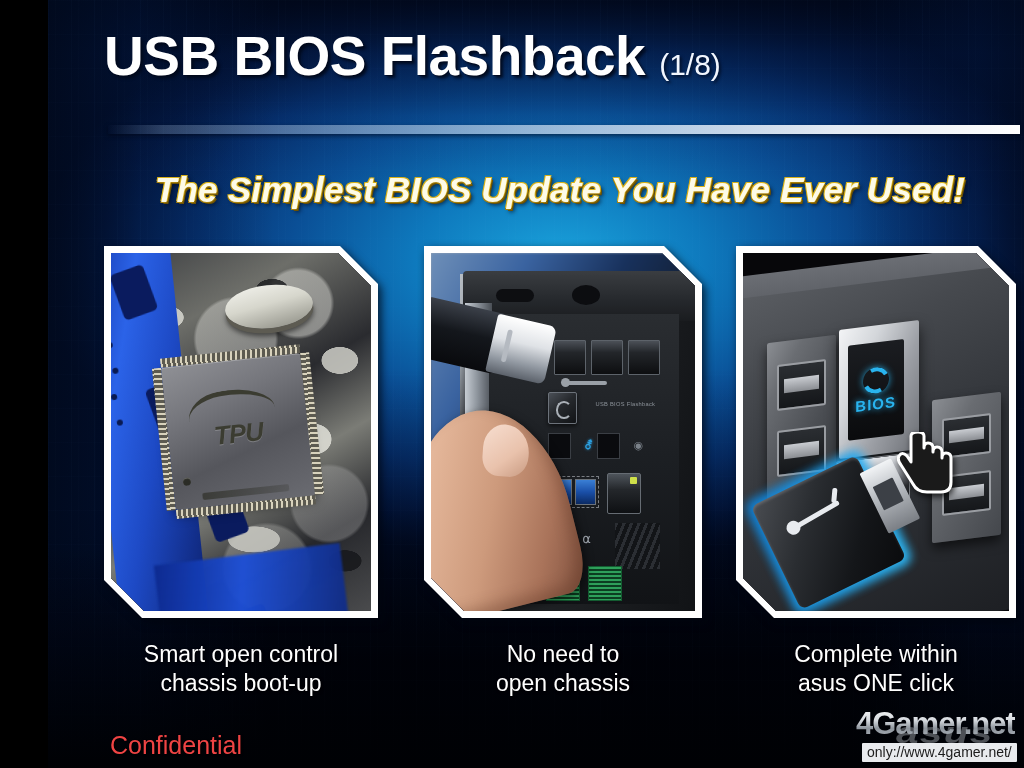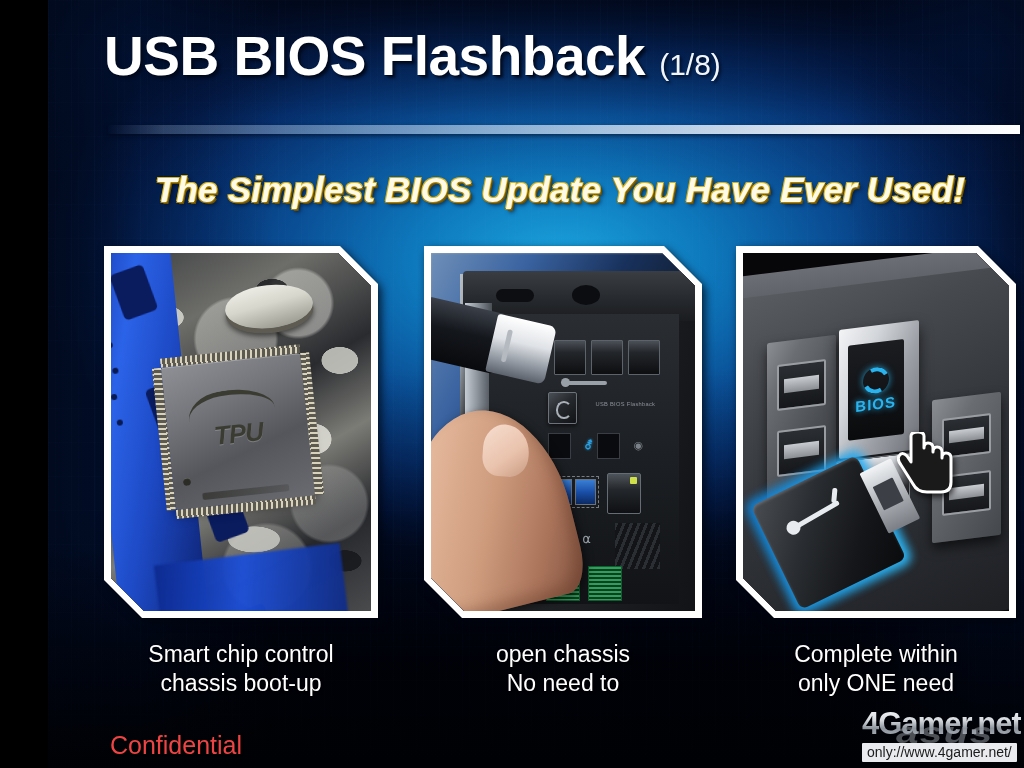--- a/index.html
+++ b/index.html
@@ -155,21 +155,21 @@
   }
   .wm-asus{
     position:absolute; left:42px; top:10px;
     font-size:30px; font-weight:bold; font-style:italic;
     color:rgba(140,145,152,.55);
     letter-spacing:1px;
     transform:scaleX(1.35);
     transform-origin:left center;
   }
   .wm-4gamer{
-    position:absolute; left:8px; top:0;
+    position:absolute; left:2px; top:0;
     font-size:31px; font-weight:bold;
     letter-spacing:-1px;
     background:linear-gradient(to bottom,#ffffff 0%,#d5d9de 40%,#8d949c 62%,#b9bfc6 100%);
     -webkit-background-clip:text; background-clip:text;
     color:transparent;
     -webkit-text-fill-color:transparent;
   }
   .wm-url{
     position:absolute; left:8px; top:37px;
     background:#e9ebee;
@@ -689,30 +689,30 @@
               </g>
             </svg>
           </div>
         </div>
       </div>
     </div>
 
   </div>
 
   <div class="caption cap-1">
-    <div>Smart chip control</div>
+    <div>Smart open control</div>
     <div>chassis boot-up</div>
   </div>
   <div class="caption cap-2">
+    <div>No need to</div>
     <div>open chassis</div>
-    <div>No need to</div>
   </div>
   <div class="caption cap-3">
     <div>Complete within</div>
-    <div>only ONE need</div>
+    <div>asus ONE click</div>
   </div>
 
   <div class="confidential">Confidential</div>
 
   <div class="watermark">
     <div class="wm-asus">asus</div>
     <div class="wm-4gamer">4Gamer.net</div>
     <div class="wm-url">only://www.4gamer.net/</div>
   </div>
 

